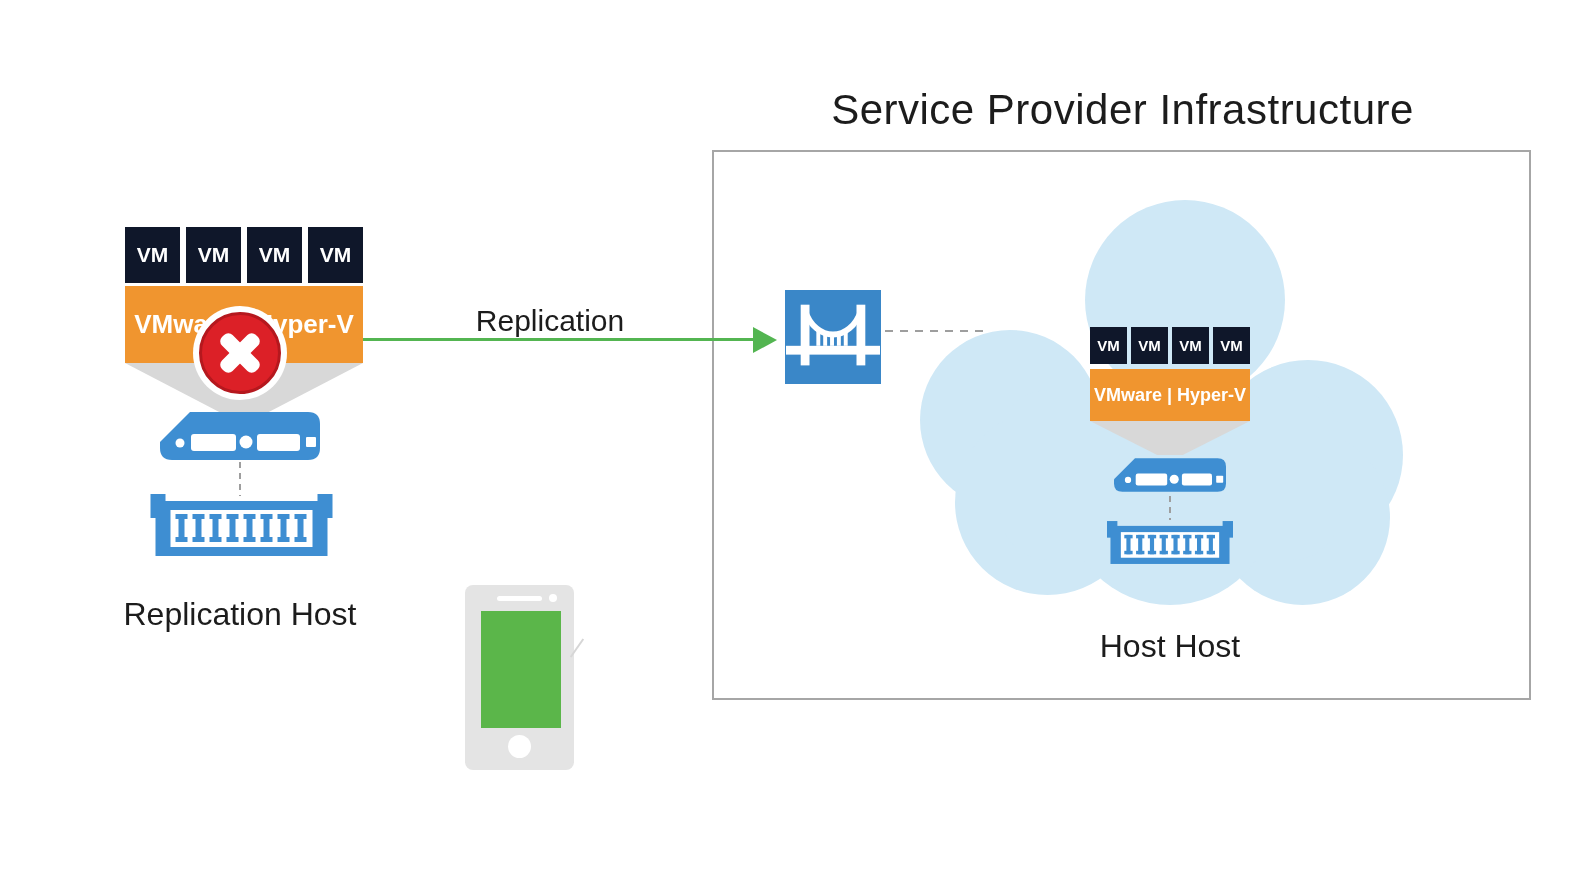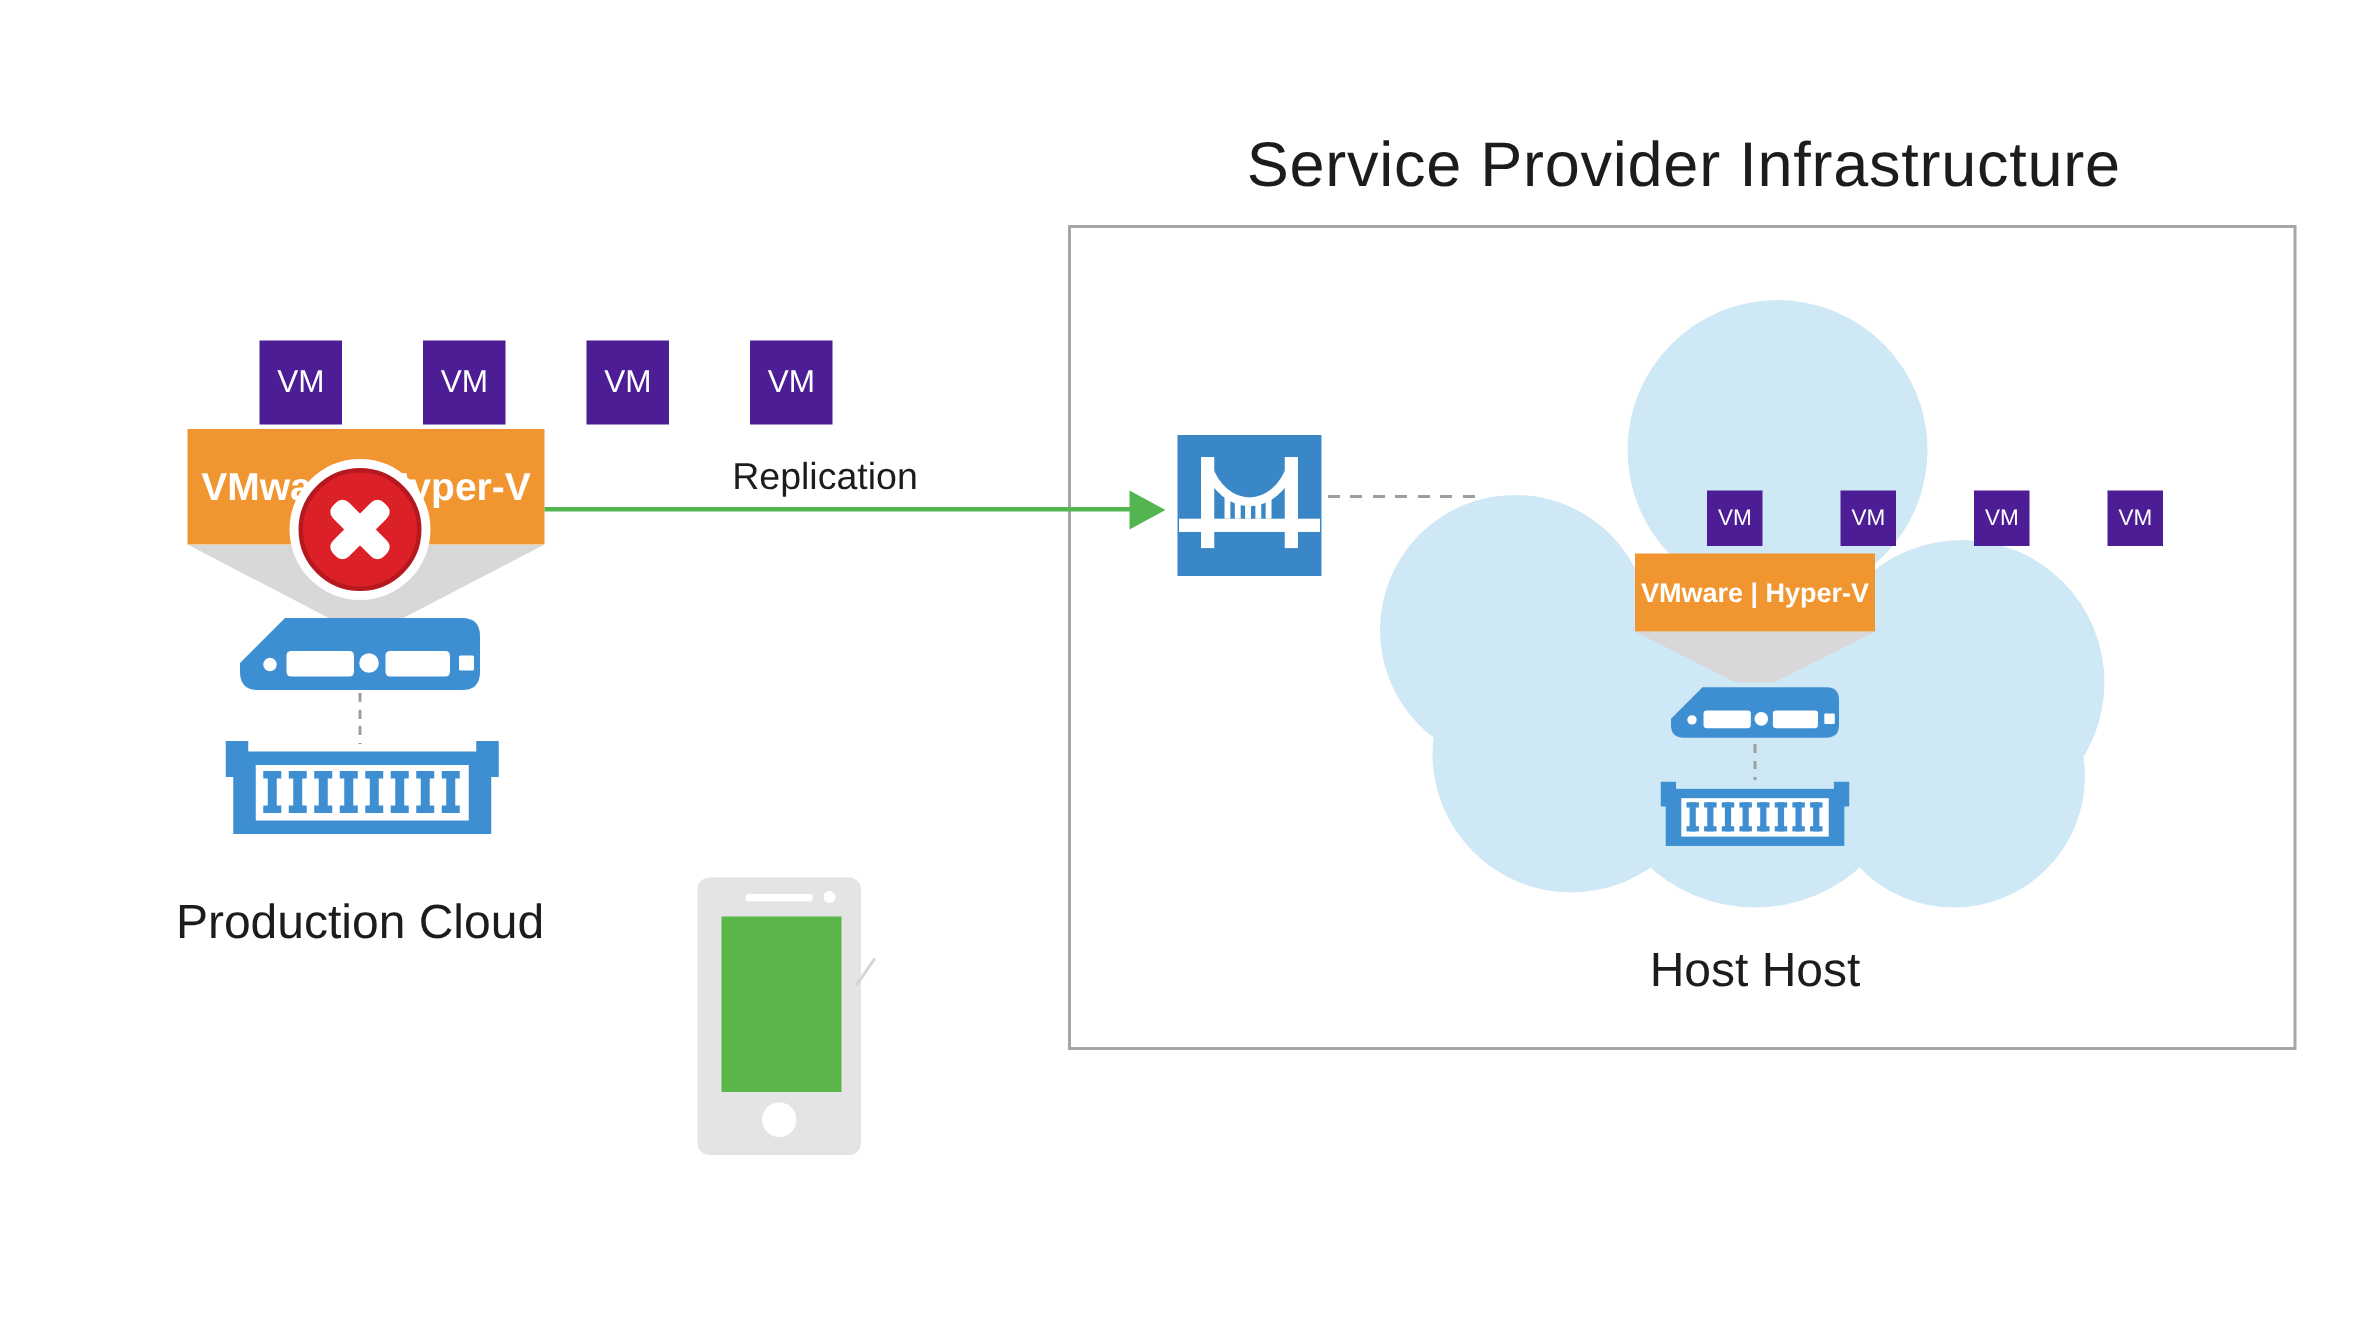--- a/index.html
+++ b/index.html
@@ -5,32 +5,32 @@
   html,body{margin:0;padding:0;background:#ffffff;}
   .stage{
     position:relative;width:1579px;height:883px;background:#ffffff;overflow:hidden;
     font-family:"Liberation Sans", sans-serif;color:#1f1f1f;
   }
   .abs{position:absolute;}
 
   
   .diagram-title{left:712px;top:86px;width:821px;text-align:center;font-size:42px;color:#1c1c1c;letter-spacing:0.5px;}
   .host-label{font-size:32px;color:#1c1c1c;text-align:center;}
-  .small-label{font-size:25px;color:#1c1c1c;text-align:center;line-height:1.22;}
+  .small-label{font-size:30px;color:#1c1c1c;text-align:center;line-height:1.22;}
 
   
   .sp-box{left:712px;top:150px;width:819px;height:550px;border:2px solid #a6a6a6;background:#ffffff;box-sizing:border-box;}
 
   
   .cloud-lobe{background:#cfe8f6;border-radius:50%;}
   .cloud-fill{background:#cfe8f6;border-radius:48px;}
 
   
   .vm-row{display:flex;}
-  .vm-box{background:#4c1d95;color:#ffffff;font-weight:normal;display:flex;align-items:center;justify-content:center;margin-left:48px;}
+  .vm-box{background:#0f172a;color:#ffffff;font-weight:bold;display:flex;align-items:center;justify-content:center;}
   .vm-row-left .vm-box{width:55px;height:56px;margin-right:6px;font-size:21px;}
   .vm-row-left .vm-box:last-child{margin-right:0;}
   .vm-row-right .vm-box{width:37px;height:37px;margin-right:4px;font-size:15px;}
   .vm-row-right .vm-box:last-child{margin-right:0;}
   .hv-bar{background:#f0952f;color:#ffffff;font-weight:bold;display:flex;align-items:center;justify-content:center;}
   .hv-bar-left{left:125px;top:286px;width:238px;height:77px;font-size:26px;}
   .hv-bar-right{left:1090px;top:369px;width:160px;height:52px;font-size:18px;}
   .funnel{background:#d8d8d8;clip-path:polygon(0 0,100% 0,58% 100%,42% 100%);}
 
   
@@ -115,21 +115,21 @@
     <rect x="20" y="16" width="142" height="37" fill="#fff"></rect>
     <use href="#ibL" transform="translate(31,20)"></use>
     <use href="#ibL" transform="translate(48,20)"></use>
     <use href="#ibL" transform="translate(65,20)"></use>
     <use href="#ibL" transform="translate(82,20)"></use>
     <use href="#ibL" transform="translate(99,20)"></use>
     <use href="#ibL" transform="translate(116,20)"></use>
     <use href="#ibL" transform="translate(133,20)"></use>
     <use href="#ibL" transform="translate(150,20)"></use>
   </svg>
-  <div class="abs host-label" style="left:95px;top:596px;width:290px;">Production Cloud</div>
+  <div class="abs host-label" style="left:95px;top:596px;width:290px;">Replication Host</div>
 
   <div class="abs small-label" style="left:445px;top:303px;width:210px;">Replication</div>
   <div class="abs arrow-line" style="left:363px;top:338px;width:392px;"></div>
   <div class="abs arrow-head" style="left:753px;top:327px;"></div>
 
   <div class="abs gw-square">
     <svg width="96" height="94" viewBox="0 0 96 96">
       <rect x="15" y="15" width="9" height="62" fill="#fff"></rect>
       <rect x="72" y="15" width="9" height="62" fill="#fff"></rect>
       <path d="M19 20 C30 54, 66 54, 77 20" stroke="#fff" stroke-width="6" fill="none"></path>

